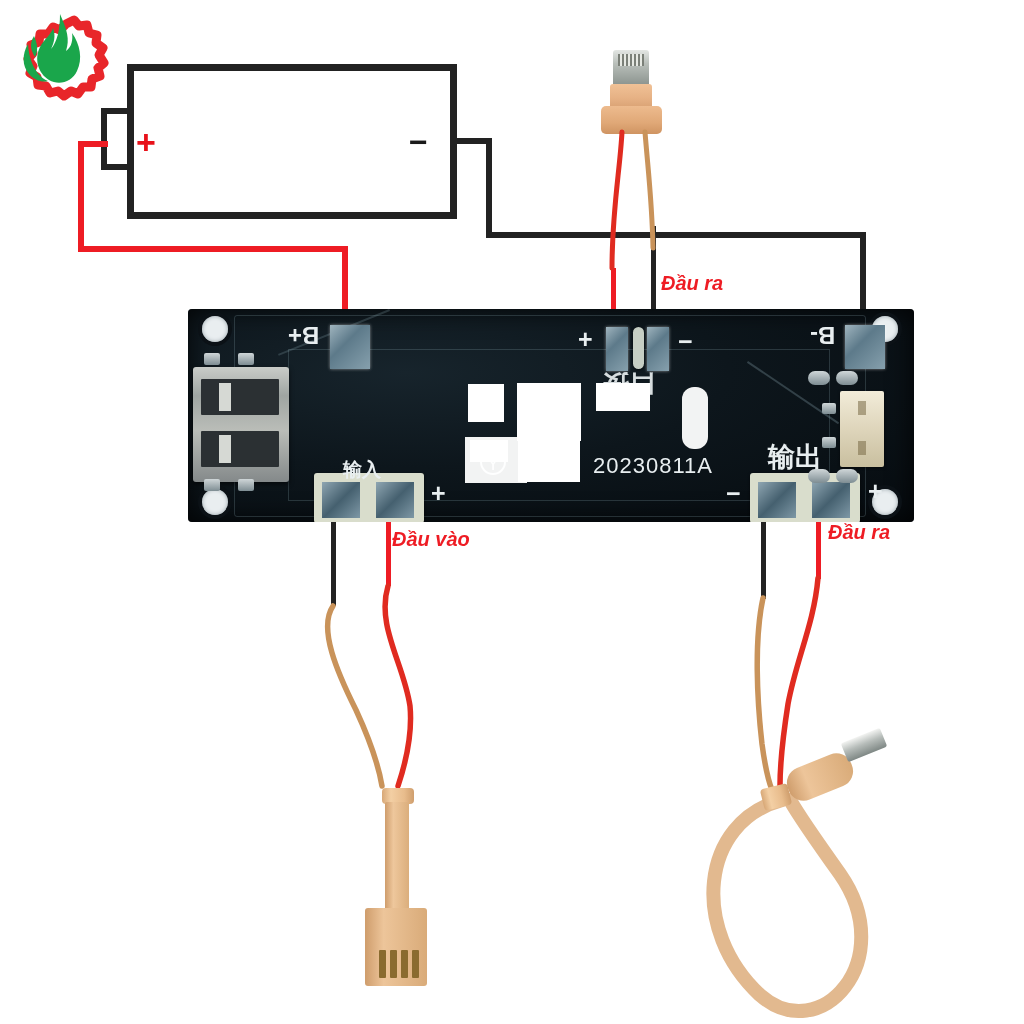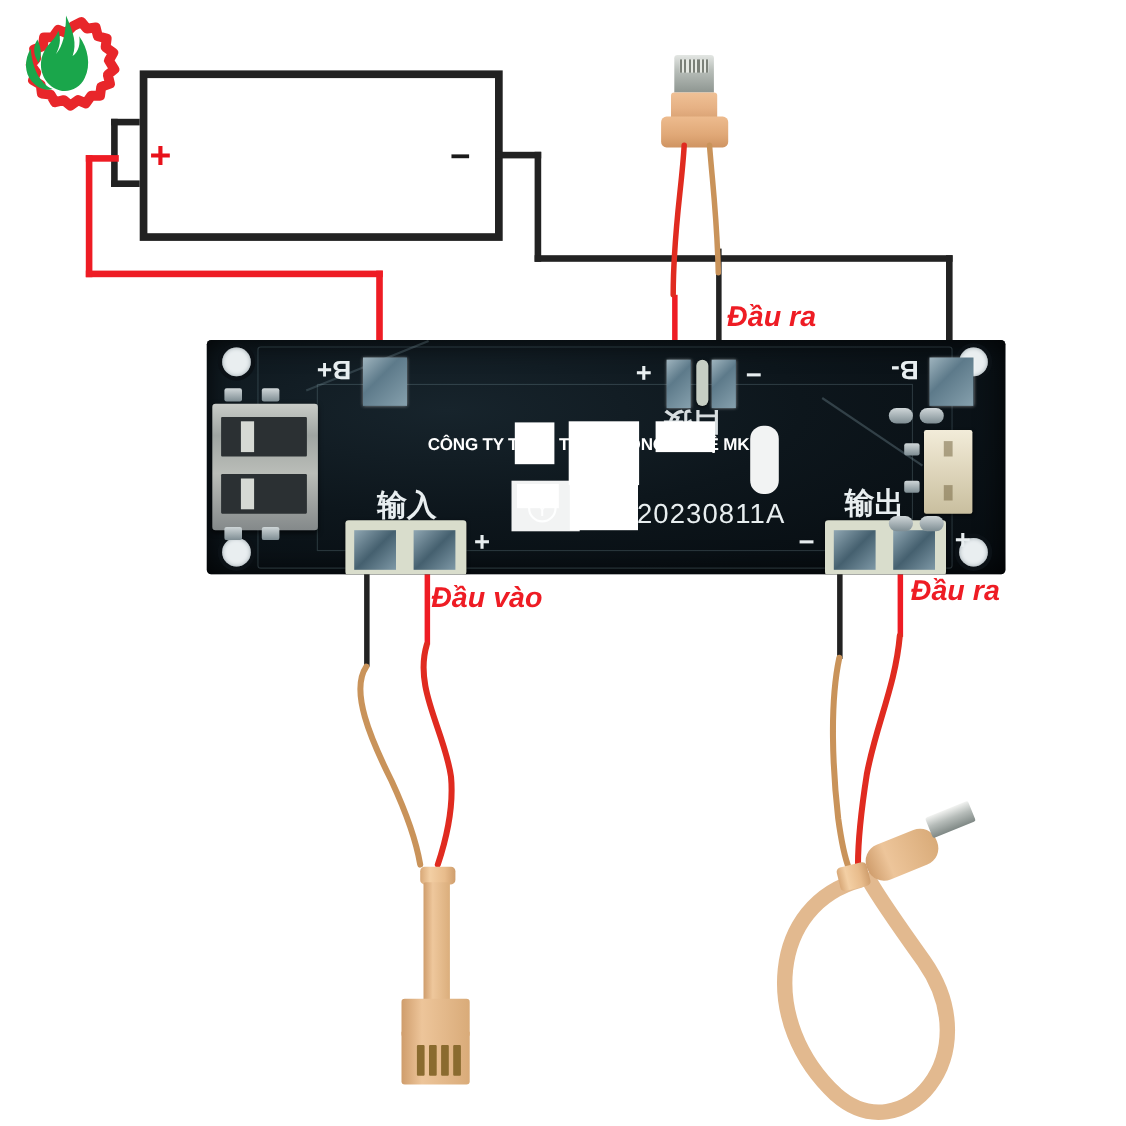--- a/index.html
+++ b/index.html
@@ -62,21 +62,21 @@
       color:#ffffff;letter-spacing:-.2px;white-space:nowrap;}
   .wm-brand{position:absolute;left:365px;top:417px;width:340px;text-align:center;
       font-family:"Liberation Serif",serif;font-weight:bold;font-style:italic;
       font-size:27px;color:#2fc14a;
       text-shadow:-1.5px 0 #fff,1.5px 0 #fff,0 -1.5px #fff,0 1.5px #fff,
                   -1.5px -1.5px #fff,1.5px -1.5px #fff,-1.5px 1.5px #fff,1.5px 1.5px #fff;
       letter-spacing:0px;white-space:nowrap;}
 
   
   .anno{position:absolute;font-family:"Liberation Sans",sans-serif;
-      font-weight:bold;font-style:italic;color:#ee1c24;font-size:26px;white-space:nowrap;}
+      font-weight:bold;font-style:italic;color:#ee1c24;font-size:20px;white-space:nowrap;}
 
   
   .lc-tip{position:absolute;background:linear-gradient(180deg,#e3e6e3 0%,#b9bfba 40%,#8e9691 100%);
       border-radius:3px 3px 0 0;}
   .lc-pins{position:absolute;background:repeating-linear-gradient(90deg,#7b8078 0 2px,#e6e9e3 2px 4px);}
   .lc-body{position:absolute;background:linear-gradient(180deg,#f0c196 0%,#e6b184 55%,#d79f71 100%);
       border-radius:3px;}
   .lc-flange{position:absolute;background:linear-gradient(180deg,#edbb8e 0%,#e0a877 60%,#cf9462 100%);
       border-radius:5px;}
   .micro-head{position:absolute;background:linear-gradient(90deg,#d8a877 0%,#f3cfa4 28%,#e8bc8c 70%,#cf9e6d 100%);
@@ -174,32 +174,32 @@
 
     <div class="pad-sq" style="left:657px;top:16px;width:40px;height:44px;"></div>
     <div class="silk" style="left:622px;top:12px;font-size:24px;font-weight:bold;transform:rotate(180deg);">B-</div>
 
     <div class="silk" style="left:415px;top:58px;font-size:26px;font-weight:bold;transform:rotate(180deg);opacity:.92;">口接</div>
 
     <div class="pad-block" style="left:126px;top:164px;width:110px;height:50px;">
       <div class="inner" style="left:8px;"></div>
       <div class="inner" style="left:62px;"></div>
     </div>
-    <div class="silk" style="left:155px;top:132px;font-size:27px;font-weight:bold;">输入</div>
+    <div class="silk" style="left:155px;top:148px;font-size:19px;font-weight:bold;">输入</div>
     <div class="silk" style="left:243px;top:170px;font-size:25px;font-weight:bold;">+</div>
 
     <div class="pad-block" style="left:562px;top:164px;width:110px;height:50px;">
       <div class="inner" style="left:8px;"></div>
       <div class="inner" style="left:62px;"></div>
     </div>
     <div class="silk" style="left:580px;top:130px;font-size:27px;font-weight:bold;">输出</div>
     <div class="silk" style="left:538px;top:170px;font-size:25px;font-weight:bold;">−</div>
     <div class="silk" style="left:680px;top:168px;font-size:25px;font-weight:bold;">+</div>
 
-    <div class="silk" style="left:391px;top:144px;font-size:25px;letter-spacing:1px;">20230811A</div>
+    <div class="silk" style="left:405px;top:144px;font-size:22px;letter-spacing:1px;">20230811A</div>
     <div class="silk" style="left:292px;top:140px;font-size:19px;width:26px;height:26px;line-height:25px;text-align:center;
                 border:2px solid #e8eef0;border-radius:50%;box-sizing:border-box;">Y</div>
 
     <div class="pcb-white-rect" style="left:277px;top:128px;width:62px;height:46px;opacity:.95;"></div>
     <div class="pcb-white-rect" style="left:494px;top:78px;width:26px;height:62px;border-radius:12px;opacity:.95;"></div>
 
     <div class="jst" style="left:652px;top:82px;width:44px;height:76px;">
       <div class="jst-rib" style="left:18px;top:10px;width:8px;height:14px;"></div>
       <div class="jst-rib" style="left:18px;top:50px;width:8px;height:14px;"></div>
     </div>
@@ -211,21 +211,20 @@
     <div class="cap" style="left:620px;top:160px;width:22px;height:14px;border-radius:7px;"></div>
 
   </div>
 
   <div class="wm-block" style="left:468px;top:384px;width:36px;height:38px;"></div>
   <div class="wm-block" style="left:517px;top:383px;width:64px;height:58px;"></div>
   <div class="wm-block" style="left:596px;top:383px;width:54px;height:28px;"></div>
   <div class="wm-block" style="left:470px;top:440px;width:38px;height:22px;"></div>
   <div class="wm-block" style="left:518px;top:438px;width:62px;height:44px;"></div>
 
-  <div class="wm-company">CÔNG TY TNHH TM DV CÔNG NGHỆ MK</div>
 
   <div class="lc-tip" style="left:613px;top:50px;width:36px;height:34px;"></div>
   <div class="lc-pins" style="left:618px;top:54px;width:26px;height:12px;"></div>
   <div class="lc-body" style="left:610px;top:84px;width:42px;height:26px;"></div>
   <div class="lc-flange" style="left:601px;top:106px;width:61px;height:28px;"></div>
 
   <svg class="svg-layer">
 
     <path d="M622,132 C620,170 612,210 612,268" stroke="#e02b20" stroke-width="5" fill="none" stroke-linecap="round"></path>
 

